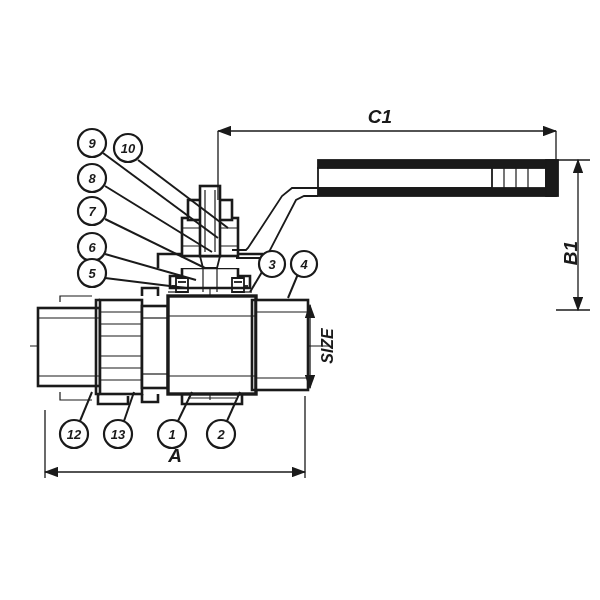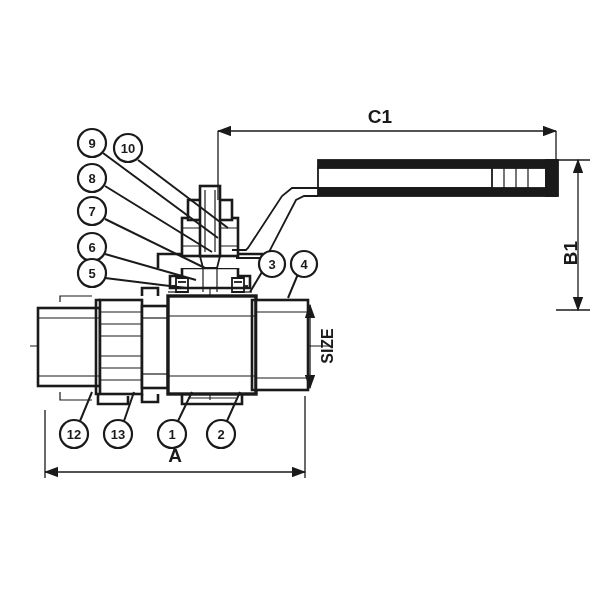--- a/index.html
+++ b/index.html
@@ -3,21 +3,21 @@
 <meta charset="utf-8">
 <style>
   html,body{margin:0;padding:0;}
   body{
     width:600px;height:600px;
     background:#ffffff;
     font-family:"Liberation Sans", sans-serif;
     overflow:hidden;
     position:relative;
   }
-  #stage{position:absolute;left:0;top:0;width:576px;height:600px;}
+  #stage{position:absolute;left:0;top:0;width:576px;height:600px;font-style:italic;}
   svg{display:block;}
   .ln{stroke:#1a1a1a;fill:none;}
   .thin{stroke-width:1.2;}
   .med{stroke-width:1.8;}
   .thick{stroke-width:2.6;}
   .fat{stroke-width:3.4;}
   .center{stroke:#1a1a1a;stroke-width:1.1;}
   .bub{fill:#ffffff;stroke:#1a1a1a;stroke-width:2.2;}
   .leader{stroke:#1a1a1a;stroke-width:2.0;fill:none;}
   .dimln{stroke:#1a1a1a;stroke-width:1.3;fill:none;}

